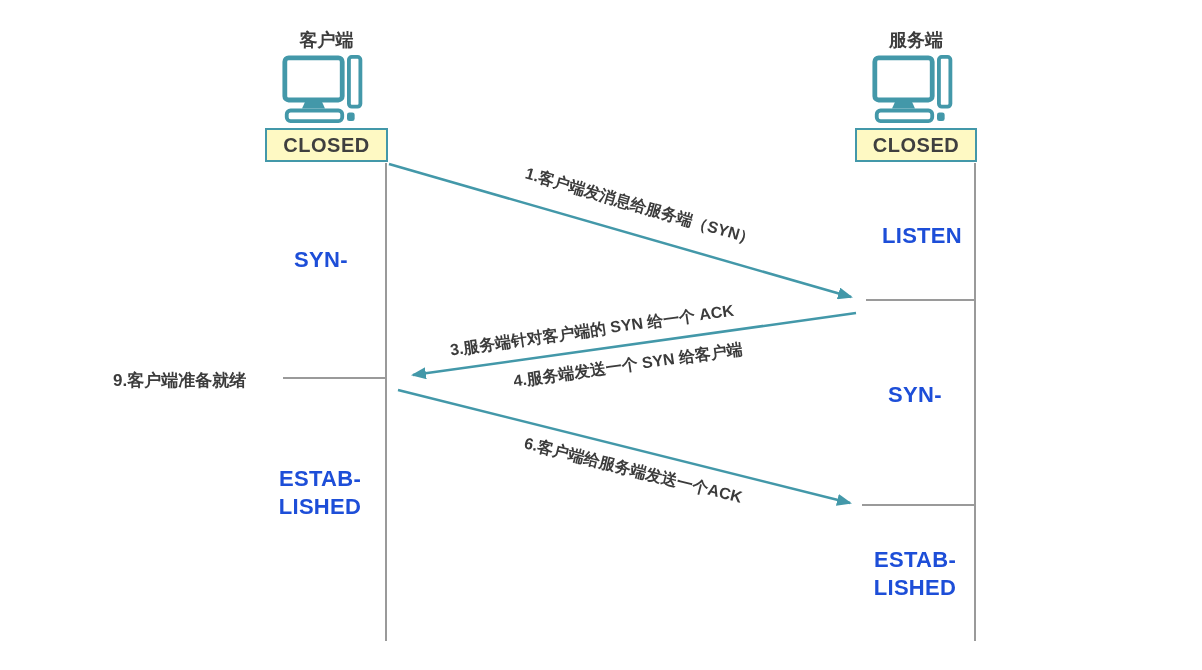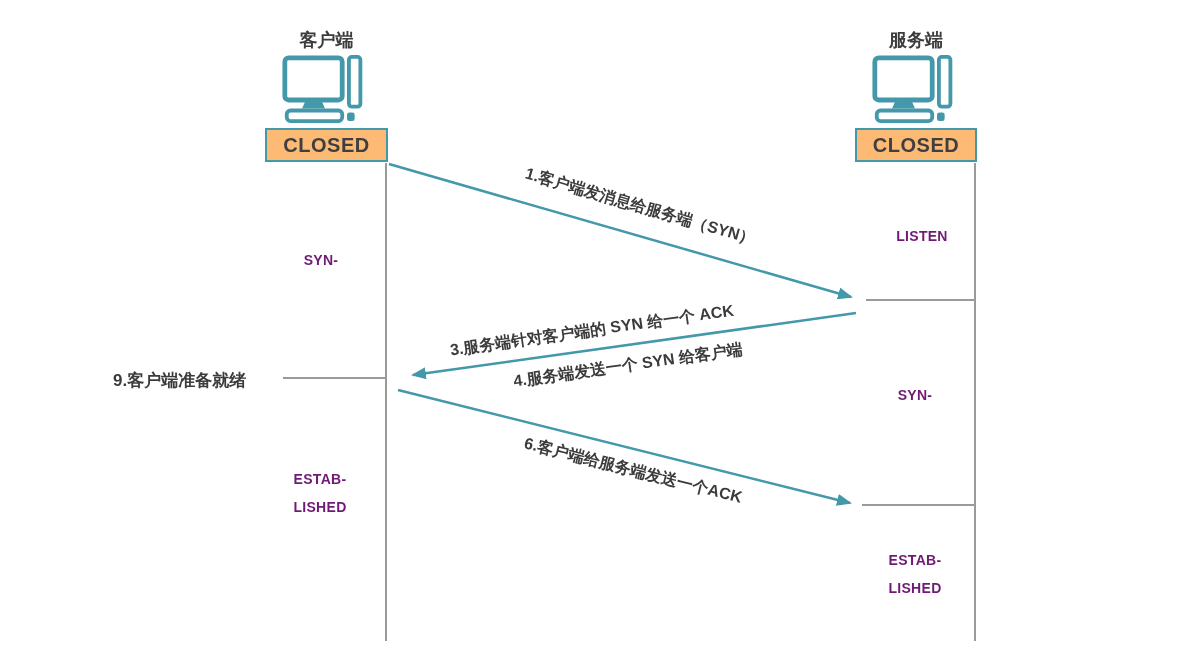--- a/index.html
+++ b/index.html
@@ -12,28 +12,28 @@
     color:#3c3c3c;
   }
   #wires{position:absolute;left:0;top:0;z-index:1;}
   .abs{position:absolute;z-index:2;}
   .host-title{
     font-size:18px;font-weight:bold;text-align:center;color:#3c3c3c;font-family:Liberation Serif, serif;
   }
   .state-box{
     box-sizing:border-box;
     border:2px solid #4398a9;
-    background:#fdba74;
+    background:#fef9c3;
     display:flex;align-items:center;justify-content:center;
     font-size:20px;font-weight:bold;color:#3f3f3f;
     letter-spacing:0.5px;
   }
   .state{
-    font-size:14px;font-weight:bold;line-height:28px;
-    text-align:center;color:#701a75;letter-spacing:0.3px;
+    font-size:22px;font-weight:bold;line-height:28px;
+    text-align:center;color:#1d4ed8;letter-spacing:0.3px;
   }
   .note{
     font-size:17px;font-weight:bold;color:#3c3c3c;white-space:nowrap;
   }
   .msg{
     position:absolute;z-index:3;
     font-size:16px;font-weight:bold;color:#3b3b3b;
     white-space:nowrap;
   }
   .icon svg{display:block;}

